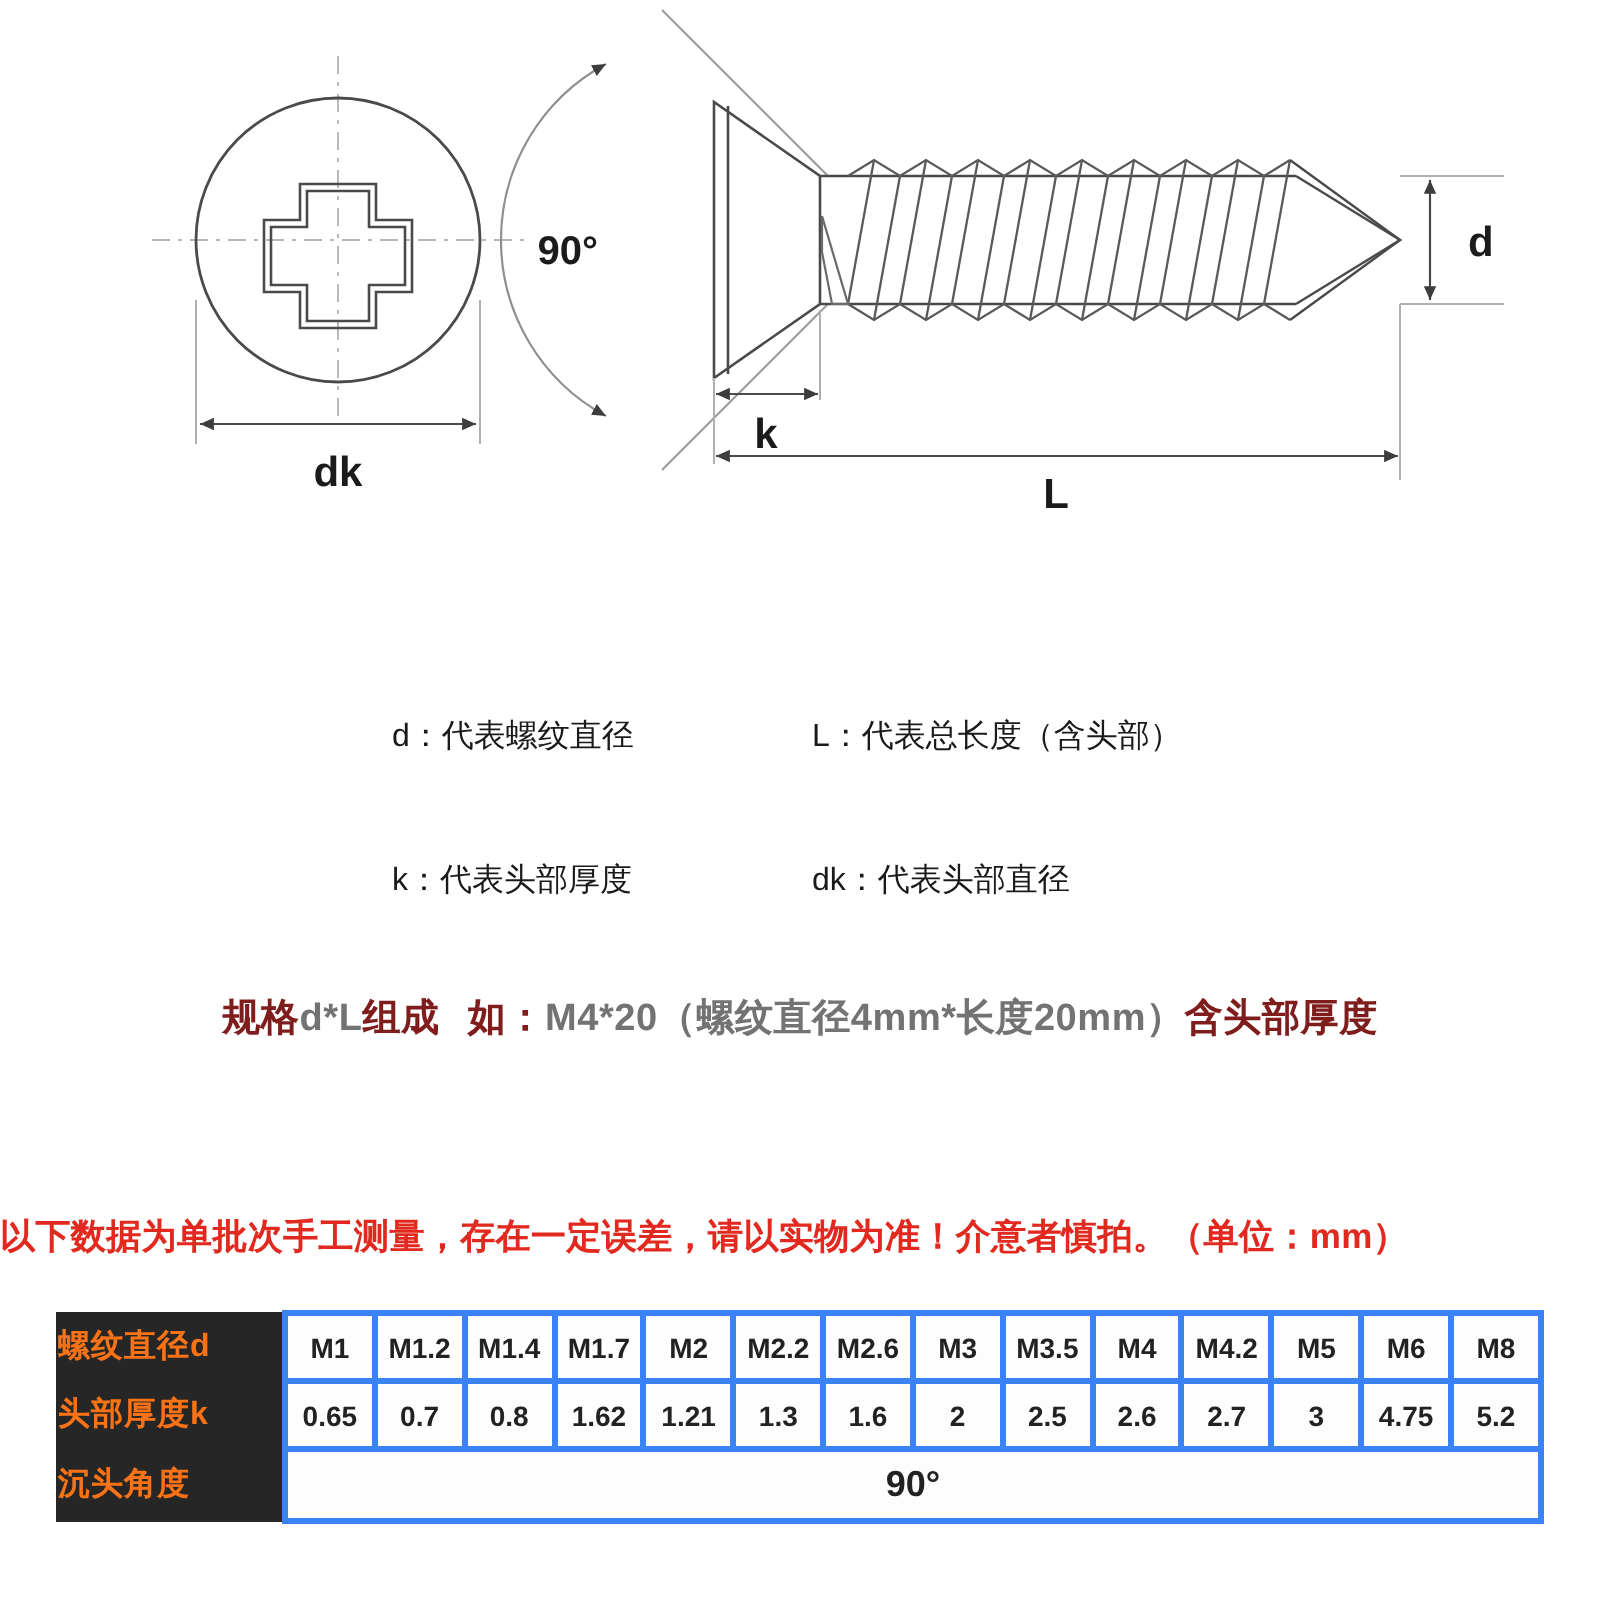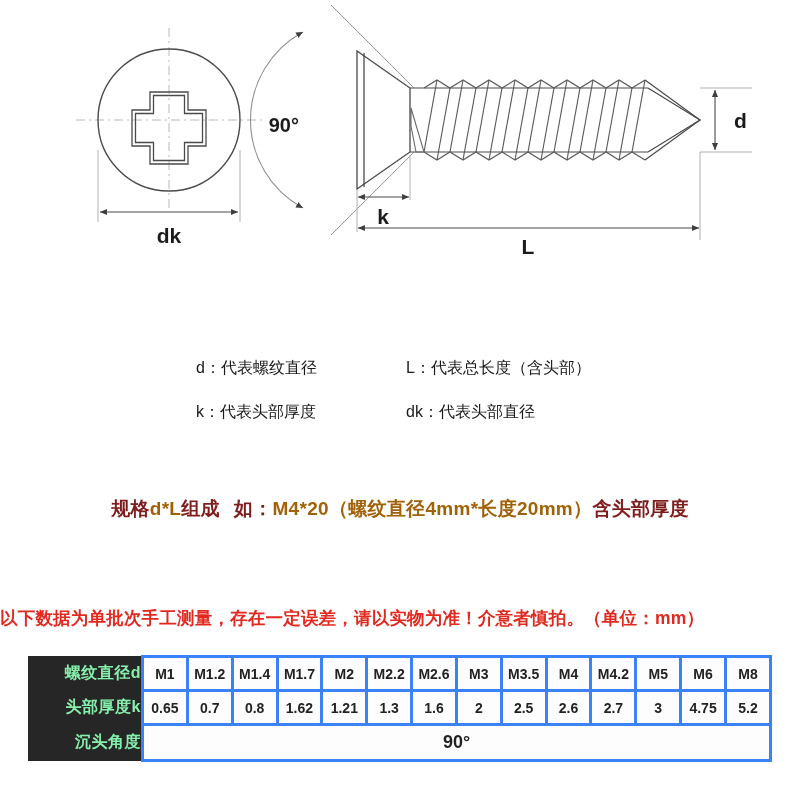--- a/index.html
+++ b/index.html
@@ -28,35 +28,35 @@
     position: absolute;
     left: 0;
     width: 646px;
     display: flex;
   }
   .legend-pad { width: 196px; flex: 0 0 196px; }
   .legend-cell-a { width: 210px; flex: 0 0 210px; white-space: nowrap; }
   .legend-cell-b { flex: 0 0 auto; white-space: nowrap; }
 
   #legend-row-1 { top: 358px; }
-  #legend-row-2 { top: 402px; }
+  #legend-row-2 { top: 430px; }
 
   
   #spec-line {
     position: absolute;
     left: 0;
     top: 496px;
     width: 800px;
     text-align: center;
     font-weight: bold;
     font-size: 19px;
     white-space: nowrap;
     letter-spacing: 0.3px;
   }
-  #spec-line .red { color: #a16207; }
+  #spec-line .red { color: #737373; }
   #spec-line .blk { color: #7f1d1d; }
   .sp { display: inline-block; width: 14px; }
 
   
   #warning-line {
     position: absolute;
     left: 0;
     top: 606px;
     width: 700px;
     text-align: center;
@@ -83,26 +83,26 @@
     text-align: center;
     vertical-align: middle;
     height: 31px;
     padding: 0;
     color: #222;
     background: #fdfdfd;
     font-weight: bold;
   }
   #spec-table .rowhead {
     background: #262626;
-    color: #86efac;
+    color: #f97316;
     font-size: 16px;
     width: 112px;
     letter-spacing: 0.5px;
     border: 1px solid #262626;
-    text-align: right;
+    text-align: left;
   }
   #spec-table .angle-cell {
     font-size: 18px;
     height: 33px;
   }
   #spec-table tr.angle-row .rowhead { height: 33px; }
 </style>
 </head>
 <body>
 

